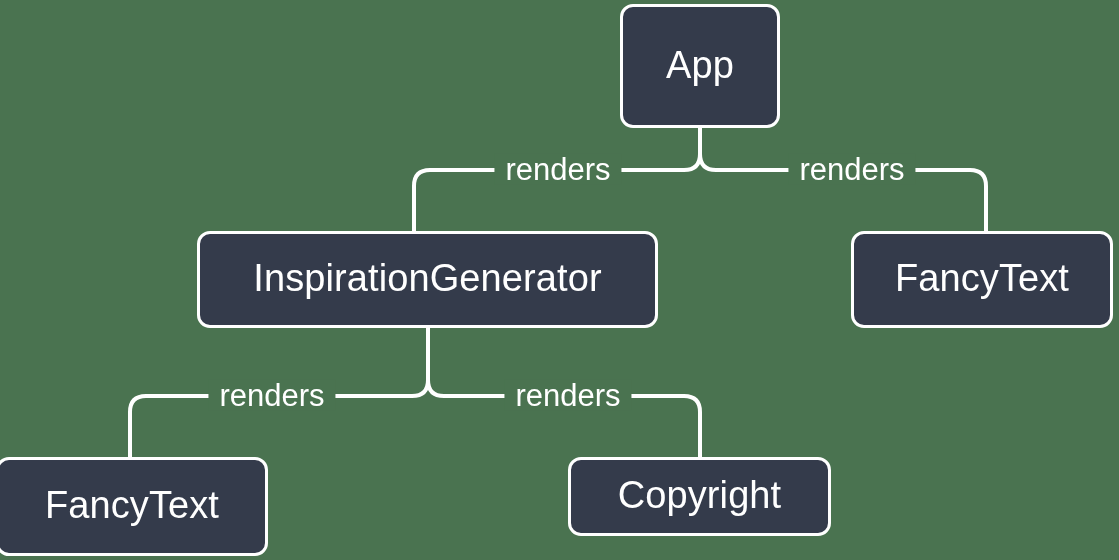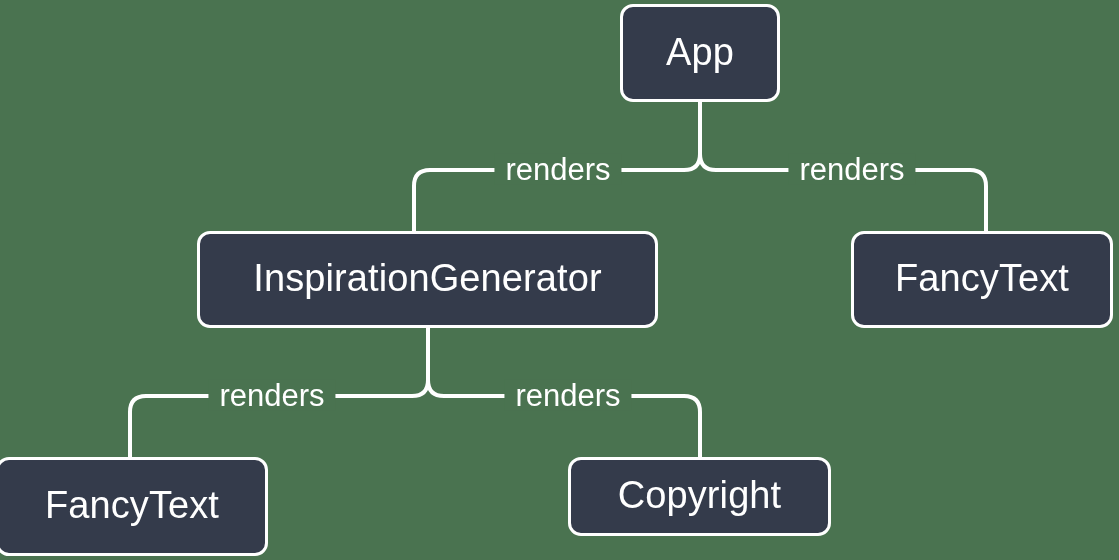--- a/index.html
+++ b/index.html
@@ -72,21 +72,21 @@
 
   <svg id="wires" viewBox="0 0 1119 560" width="1119" height="560" xmlns="http://www.w3.org/2000/svg">
     <path class="wire" d="M 700 100 L 700 154" style="stroke: rgb(255, 255, 255);"></path>
     <path class="wire" d="M 700 154 Q 700 170 684 170 L 430 170 Q 414 170 414 186 L 414 231" style="stroke: rgb(255, 255, 255);"></path>
     <path class="wire" d="M 700 154 Q 700 170 716 170 L 970 170 Q 986 170 986 186 L 986 231" style="stroke: rgb(255, 255, 255);"></path>
     <path class="wire" d="M 428 328 L 428 380" style="stroke: rgb(255, 255, 255);"></path>
     <path class="wire" d="M 428 380 Q 428 396 412 396 L 146 396 Q 130 396 130 412 L 130 457" style="stroke: rgb(255, 255, 255);"></path>
     <path class="wire" d="M 428 380 Q 428 396 444 396 L 684 396 Q 700 396 700 412 L 700 457" style="stroke: rgb(255, 255, 255);"></path>
   </svg>
 
-  <div class="node" id="node-app" style="left: 620px; top: 4px; width: 160px; height: 98px; background: rgb(52, 59, 75); border-color: rgb(255, 255, 255); color: rgb(255, 255, 255);">
+  <div class="node" id="node-app" style="left: 620px; top: 4px; width: 160px; height: 124px; background: rgb(52, 59, 75); border-color: rgb(255, 255, 255); color: rgb(255, 255, 255);">
     <span class="node-label">App</span>
   </div>
 
   <div class="node" id="node-inspgen" style="left: 197px; top: 231px; width: 461px; height: 97px; background: rgb(52, 59, 75); border-color: rgb(255, 255, 255); color: rgb(255, 255, 255);">
     <span class="node-label">InspirationGenerator</span>
   </div>
 
   <div class="node" id="node-fancy-right" style="left: 851px; top: 231px; width: 262px; height: 97px; background: rgb(52, 59, 75); border-color: rgb(255, 255, 255); color: rgb(255, 255, 255);">
     <span class="node-label">FancyText</span>
   </div>

